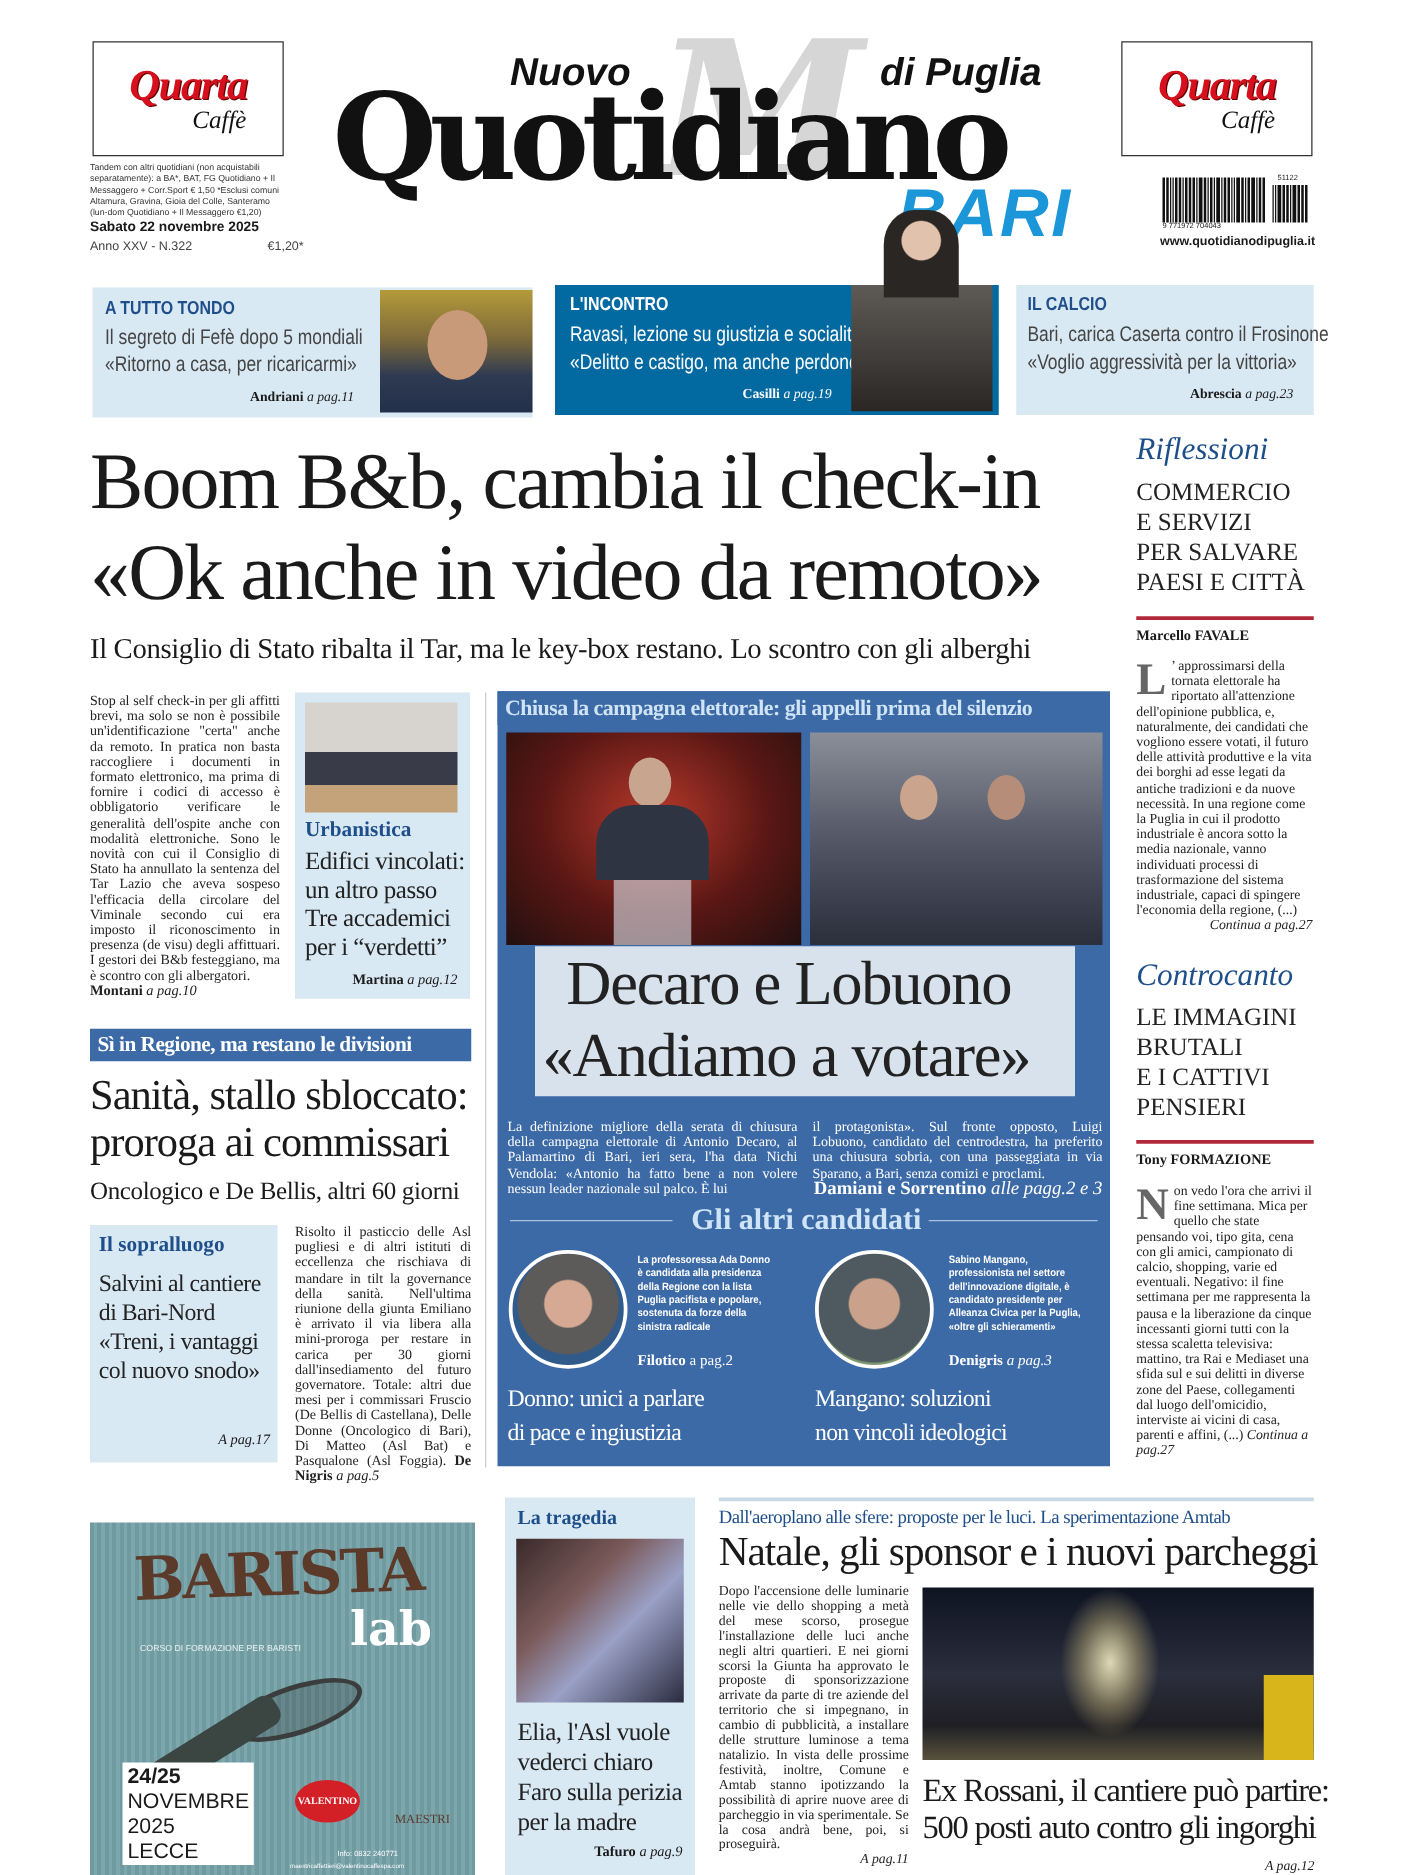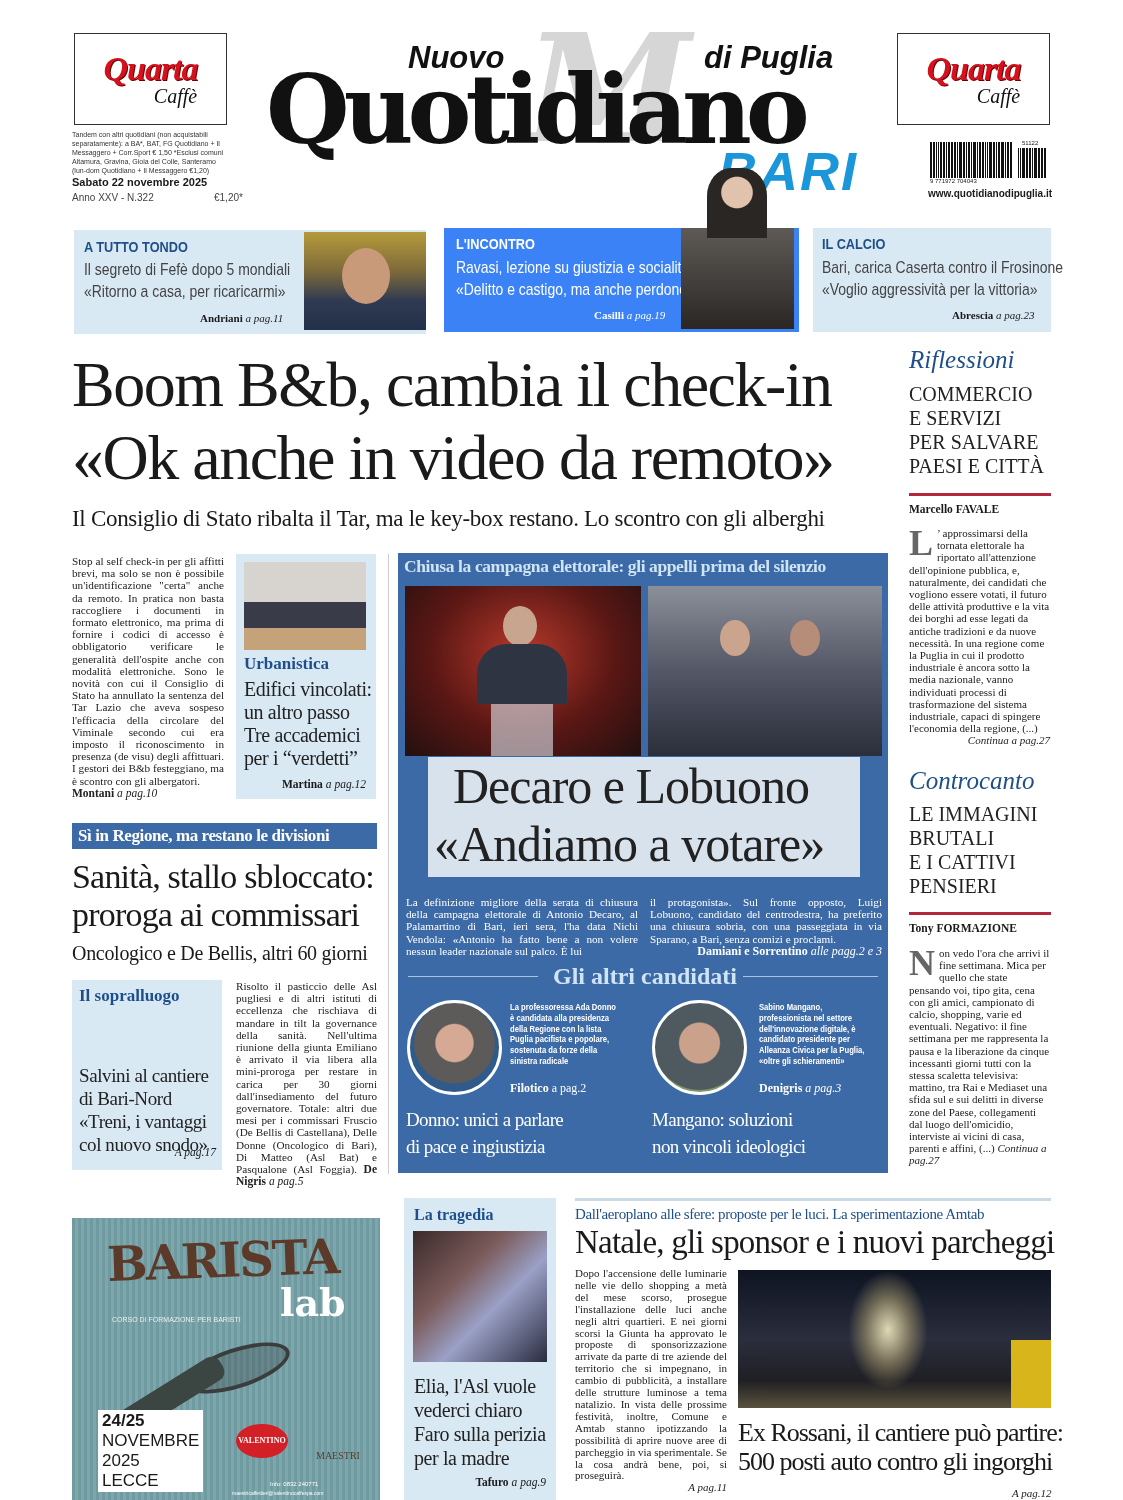--- a/index.html
+++ b/index.html
@@ -15,21 +15,21 @@
   .masthead-nuovo { font-family: "Liberation Sans", sans-serif; font-weight: bold; font-style: italic; font-size: 31px; color: #111; }
   .masthead-main { font-family: "DejaVu Serif", serif; font-weight: bold; font-size: 96px; letter-spacing: -6px; color: #111; line-height: 1; }
   .masthead-m { font-family: "DejaVu Serif", serif; font-size: 150px; color: #bbb; opacity: .6; font-weight: bold; font-style: italic; }
   .masthead-bari { font-family: "Liberation Sans", sans-serif; font-weight: bold; font-style: italic; font-size: 54px; color: #1a96d9; letter-spacing: 2px; }
   .tandem { font-size: 7px; line-height: 9px; color: #333; }
   .barcode { display: flex; align-items: flex-end; gap: 1px; height: 36px; }
   .barcode span { display: block; background: #111; height: 100%; }
 
   
   .teaser { background: #d9e9f4; }
-  .teaser.dark { background: #3b82f6; color: #fff; }
+  .teaser.dark { background: #0369a1; color: #fff; }
   .teaser .kick { font-family: "Liberation Sans", sans-serif; font-weight: bold; font-size: 15px; color: #1f4f8a; letter-spacing: 0; transform: scaleX(.85); transform-origin: left; white-space: nowrap; }
   .teaser .body { font-family: "Liberation Sans", sans-serif; font-size: 17px; line-height: 22px; color: #444; transform: scaleX(.82); transform-origin: left; white-space: nowrap; }
   .teaser.dark .kick { color: #fff; }
   .teaser.dark .body { color: #fff; }
   .ref { font-family: "Liberation Serif", serif; font-size: 11px; }
   .ref b { font-weight: bold; }
   .ref i { font-style: italic; }
 
   .photo { background: linear-gradient(135deg, #6f7f8f, #2d3a46); overflow: hidden; }
 
@@ -186,21 +186,21 @@
   </div>
 </div>
 
 <div class="abs blue-banner" style="left:72px;top:823px;width:305px;color:#fff;font-size:17px;">Sì in Regione, ma restano le divisioni</div>
 <div class="abs serif" style="left:72px;top:858px;font-size:34px;letter-spacing:-.8px;white-space:nowrap;">Sanità, stallo sbloccato:</div>
 <div class="abs serif" style="left:72px;top:896px;font-size:34px;letter-spacing:-.8px;white-space:nowrap;">proroga ai commissari</div>
 <div class="abs serif" style="left:72px;top:942px;font-size:20px;letter-spacing:-.3px;white-space:nowrap;">Oncologico e De Bellis, altri 60 giorni</div>
 
 <div class="abs light-box" style="left:72px;top:980px;width:150px;height:190px;">
   <div class="abs kick-blue" style="left:7px;top:6px;font-size:17px;">Il sopralluogo</div>
-  <div class="abs box-head" style="left:7px;top:36px;width:145px;font-size:19px;margin-top:48px;">
+  <div class="abs box-head" style="left:7px;top:36px;width:145px;font-size:19px;">
     <div>Salvini al cantiere</div>
     <div>di Bari-Nord</div>
     <div>«Treni, i vantaggi</div>
     <div>col nuovo snodo»</div>
   </div>
   <div class="abs ref" style="right:6px;top:166px;font-style:italic;font-size:11.5px;">A pag.17</div>
 </div>
 
 <div class="abs body-text" style="left:236px;top:980px;width:141px;">
   <span>Risolto il pasticcio delle Asl pugliesi e di altri istituti di eccellenza che rischiava di mandare in tilt la governance della sanità. Nell'ultima riunione della giunta Emiliano è arrivato il via libera alla mini-proroga per restare in carica per 30 giorni dall'insediamento del futuro governatore. Totale: altri due mesi per i commissari Fruscio (De Bellis di Castellana), Delle Donne (Oncologico di Bari), Di Matteo (Asl Bat) e Pasqualone (Asl Foggia).</span>
@@ -220,21 +220,21 @@
     <div style="position:absolute;left:72px;top:34px;width:30px;height:36px;border-radius:50%;background:#caa48c;"></div>
     <div style="position:absolute;left:142px;top:34px;width:30px;height:36px;border-radius:50%;background:#b68d78;"></div>
   </div>
   <div class="abs white-card" style="left:30px;top:204px;width:432px;height:120px;background:rgba(230,237,243,.92);"></div>
   <div class="abs serif" style="left:55px;top:204px;font-size:50px;color:#222;letter-spacing:-1px;white-space:nowrap;">Decaro e Lobuono</div>
   <div class="abs serif" style="left:36px;top:262px;font-size:50px;color:#222;letter-spacing:-1px;white-space:nowrap;">«Andiamo a votare»</div>
 
   <div class="abs body-text" style="left:8px;top:343px;width:232px;color:#fff;">La definizione migliore della serata di chiusura della campagna elettorale di Antonio Decaro, al Palamartino di Bari, ieri sera, l'ha data Nichi Vendola: «Antonio ha fatto bene a non volere nessun leader nazionale sul palco. È lui</div>
   <div class="abs body-text" style="left:252px;top:343px;width:232px;color:#fff;">
     <span>il protagonista». Sul fronte opposto, Luigi Lobuono, candidato del centrodestra, ha preferito una chiusura sobria, con una passeggiata in via Sparano, a Bari, senza comizi e proclami.</span>
-    <div class="ref" style="text-align:right;font-size:12px;color:#fff;">
+    <div class="ref" style="text-align:right;font-size:15px;color:#fff;">
       <b>Damiani e Sorrentino</b> <i>alle pagg.2 e 3</i>
     </div>
   </div>
 
   <div class="abs" style="left:10px;top:423px;width:130px;height:1px;background:#a9c4e2;"></div>
   <div class="abs serif" style="left:155px;top:410px;font-size:24px;color:#cfe4f6;font-weight:bold;white-space:nowrap;">Gli altri candidati</div>
   <div class="abs" style="left:345px;top:423px;width:135px;height:1px;background:#a9c4e2;"></div>
 
   <div class="abs avatar photo" style="left:9px;top:447px;width:95px;height:95px;background:radial-gradient(circle at 50% 45%,#d5a993 0 28%,#5d5a5a 30% 60%,#2f5a8a 62% 100%);"></div>
   <div class="abs cand-text" style="left:112px;top:449px;width:120px;">La professoressa Ada Donno è candidata alla presidenza della Regione con la lista Puglia pacifista e popolare, sostenuta da forze della sinistra radicale</div>

